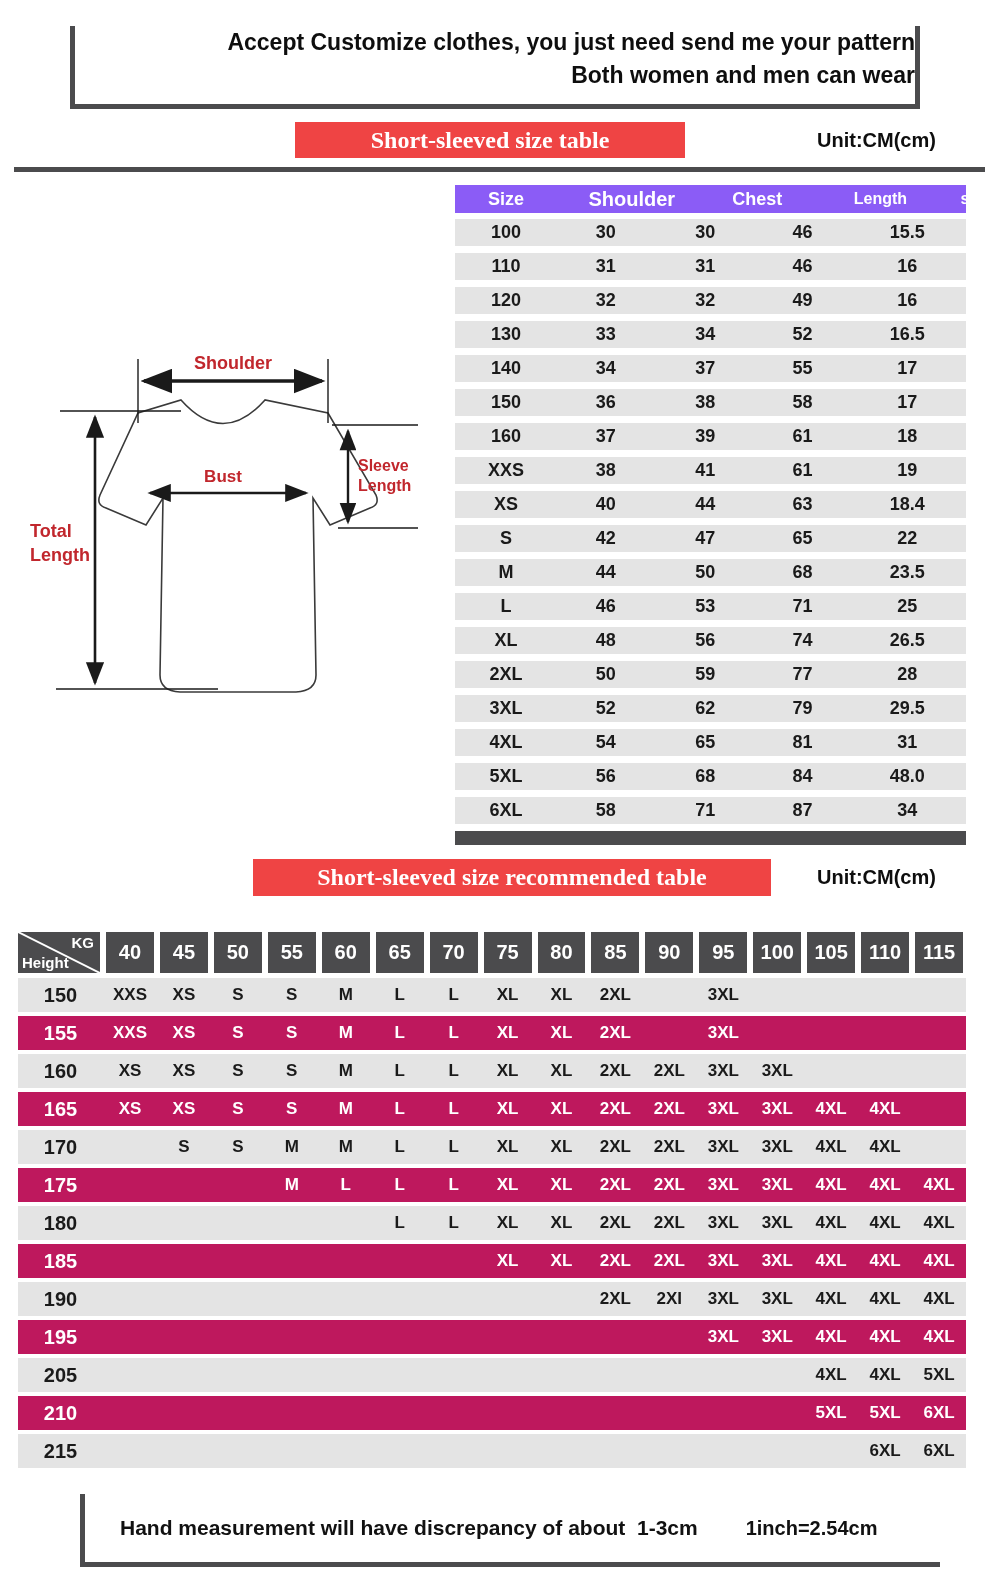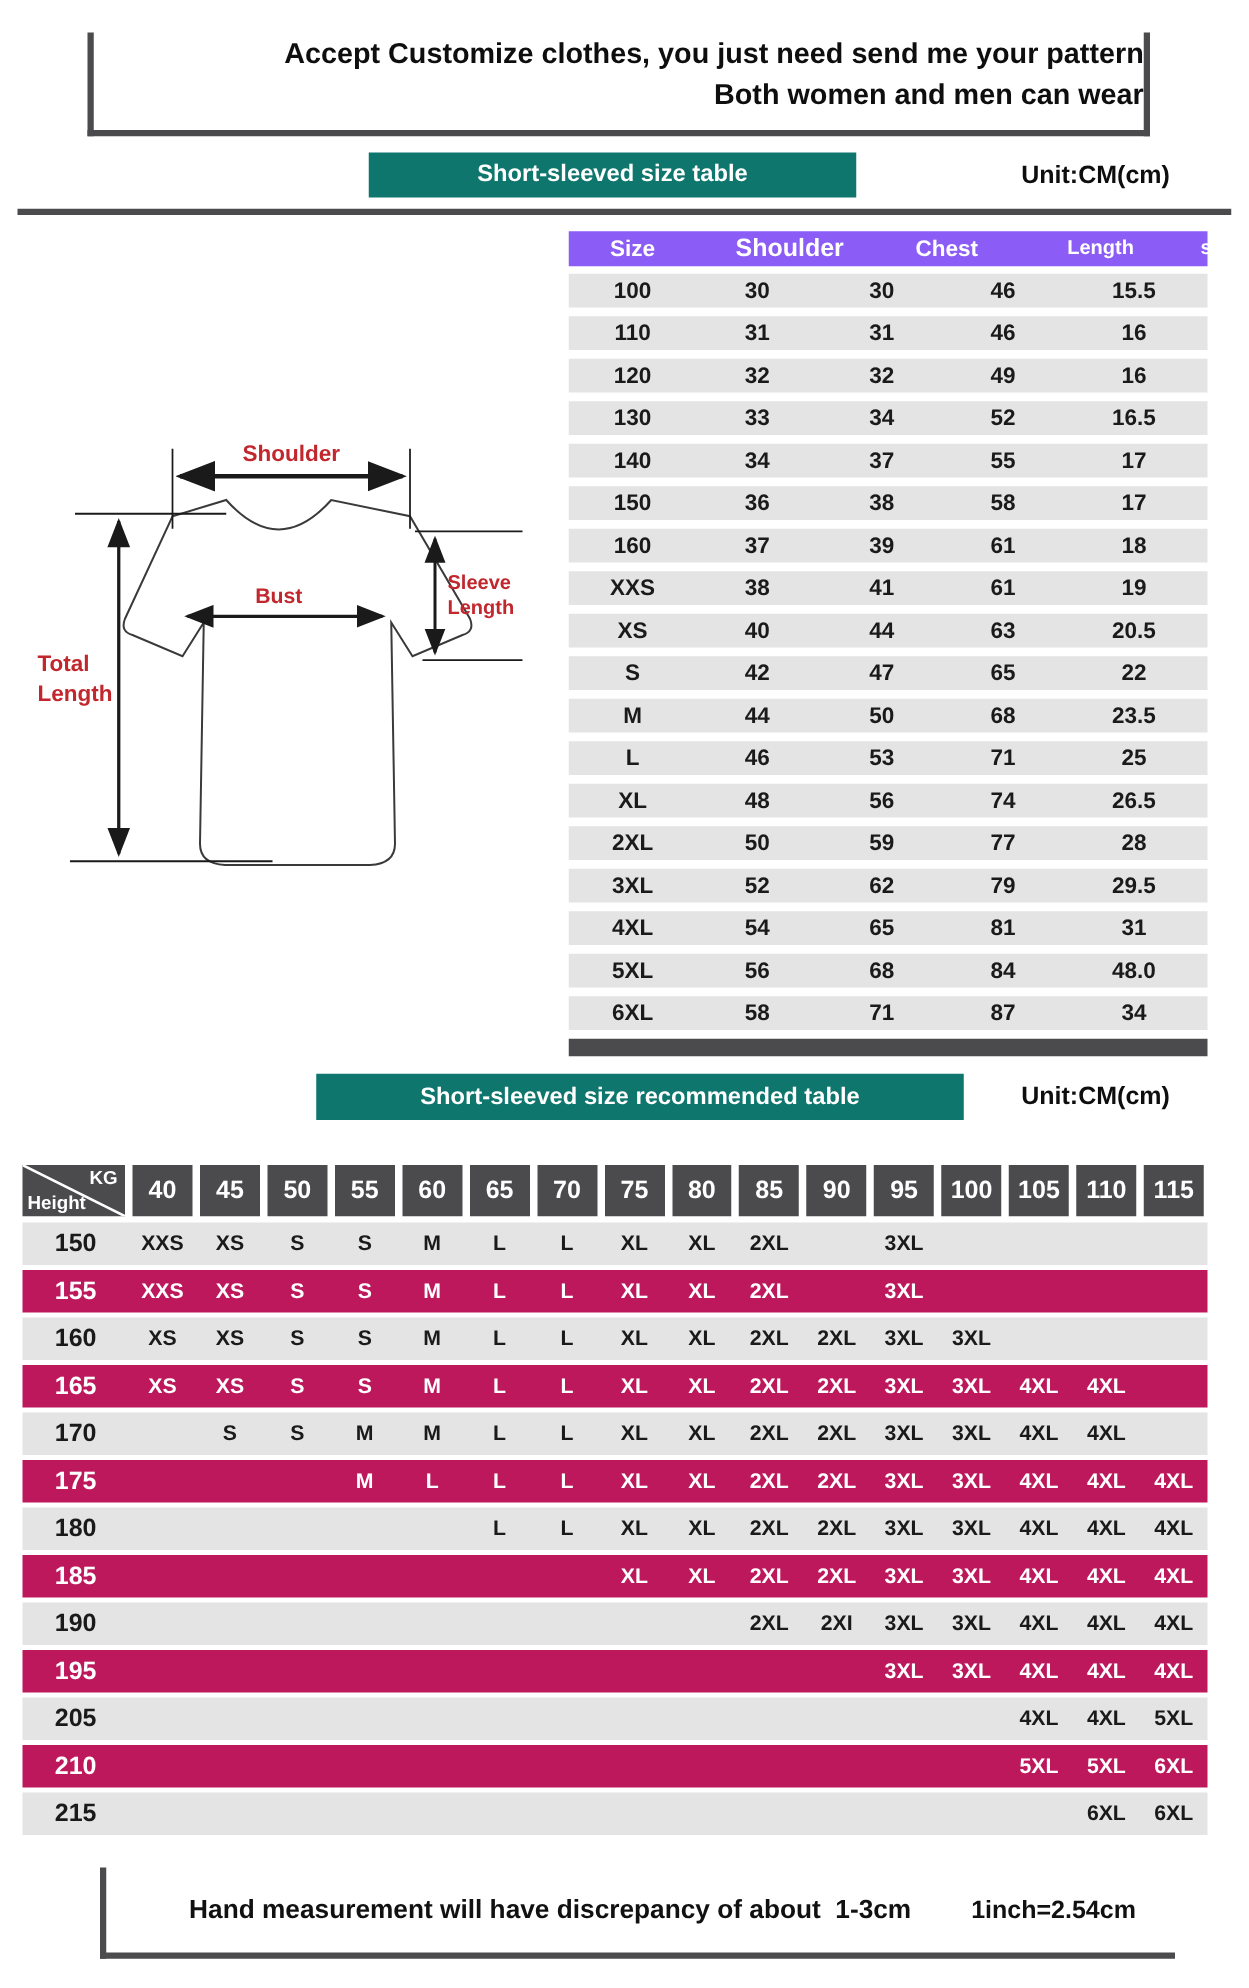--- a/index.html
+++ b/index.html
@@ -6,22 +6,22 @@
   .page{position:relative;width:999px;height:1590px;background:#ffffff;overflow:hidden;
         font-family:"Liberation Sans",sans-serif;color:#111;}
 
   
   .title-block{position:absolute;left:70px;top:26px;width:840px;height:78px;
     border-left:5px solid #4b4b4d;border-right:5px solid #4b4b4d;border-bottom:5px solid #4b4b4d;
     display:flex;flex-direction:column;align-items:flex-end;justify-content:flex-start;}
   .title-line{font-size:23px;font-weight:bold;line-height:33px;white-space:nowrap;color:#0e0e0e;}
 
   
-  .sec-bar{position:absolute;background:#0f766e;color:#fff;font-weight:bold;font-size:19px;
-    display:flex;align-items:center;justify-content:center;}
+  .sec-bar{position:absolute;background:#ef4444;color:#fff;font-weight:bold;font-size:24px;
+    display:flex;align-items:center;justify-content:center;font-family:Liberation Serif, serif;}
   .sec1{left:295px;top:122px;width:390px;height:36px;}
   .sec2{left:233px;top:859px;width:518px;height:37px;margin-left:20px;}
   .unit{position:absolute;font-size:20px;font-weight:bold;color:#0e0e0e;white-space:nowrap;}
   .unit1{left:817px;top:129px;}
   .unit2{left:817px;top:866px;}
   .hr1{position:absolute;left:14px;top:167px;width:971px;height:5px;background:#4b4b4d;}
 
   
   .diagram{position:absolute;left:18px;top:335px;width:435px;height:378px;}
   .diagram svg{width:100%;height:100%;}
@@ -50,21 +50,21 @@
   .corner .kg{position:absolute;right:6px;top:2px;color:#fff;font-weight:bold;font-size:15px;}
   .corner .hgt{position:absolute;left:4px;bottom:2px;color:#fff;font-weight:bold;font-size:15px;}
   .rec-row{height:34px;margin-bottom:4px;align-items:center;text-align:center;font-weight:bold;
     font-size:17px;}
   .rec-row.light{background:#e4e4e4;color:#1a1a1a;}
   .rec-row.dark{background:#be185d;color:#fff;}
   .rec-row .rlabel{font-size:20px;}
 
   
   .footer-block{position:absolute;left:80px;top:1494px;width:855px;height:68px;
-    border-left:5px solid #4b4b4d;border-bottom:5px solid #4b4b4d;display:flex;align-items:center;justify-content:center;}
+    border-left:5px solid #4b4b4d;border-bottom:5px solid #4b4b4d;display:flex;align-items:center;}
   .footer-note{margin-left:35px;font-size:21px;font-weight:bold;white-space:pre;}
   .footer-conv{margin-left:48px;font-size:20px;font-weight:bold;}
 </style>
 </head>
 <body>
 
 <div class="page">
 
   <div class="title-block">
     <div class="title-line">Accept Customize clothes, you just need send me your pattern</div>
@@ -183,21 +183,21 @@
           <div class="c1">38</div>
           <div class="c2">41</div>
           <div class="c3">61</div>
           <div class="c4">19</div>
         </div>
         <div class="st-row">
           <div class="c0">XS</div>
           <div class="c1">40</div>
           <div class="c2">44</div>
           <div class="c3">63</div>
-          <div class="c4">20.5</div>
+          <div class="c4">18.4</div>
         </div>
         <div class="st-row">
           <div class="c0">S</div>
           <div class="c1">42</div>
           <div class="c2">47</div>
           <div class="c3">65</div>
           <div class="c4">22</div>
         </div>
         <div class="st-row">
           <div class="c0">M</div>

